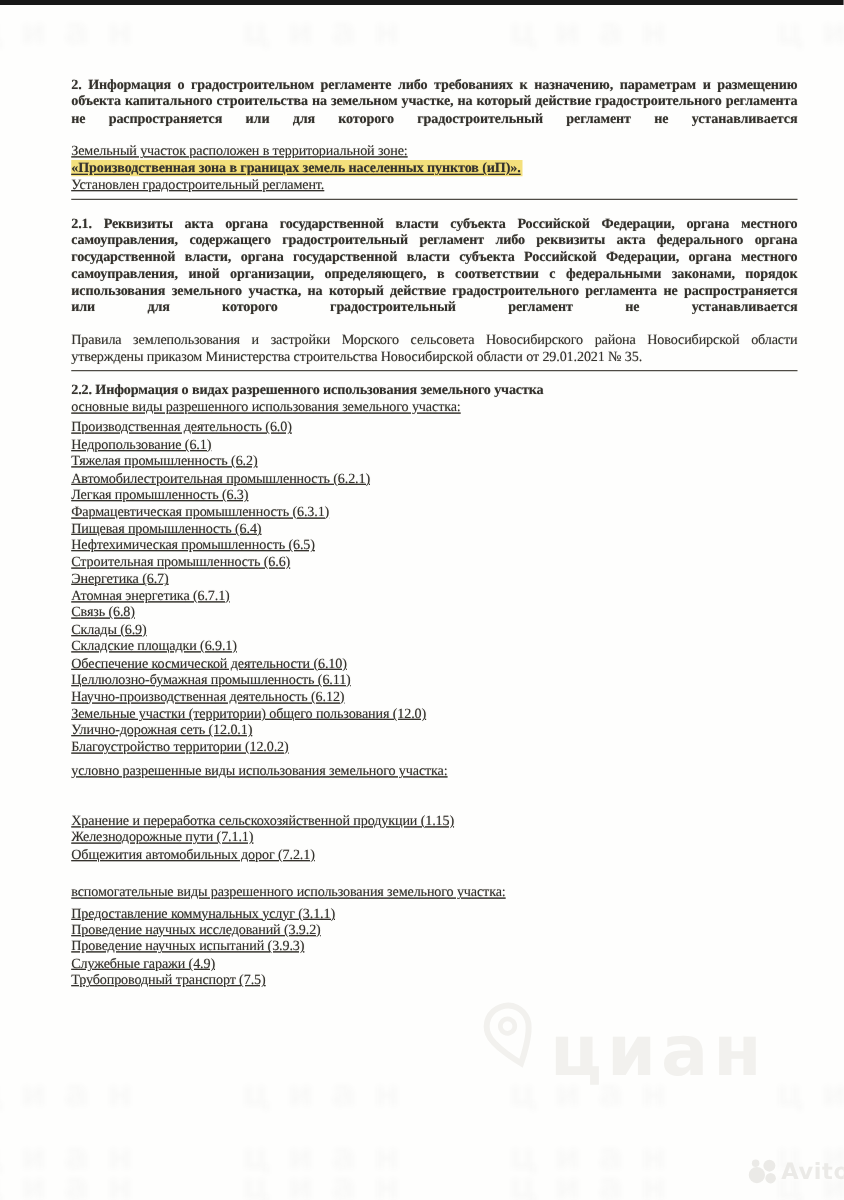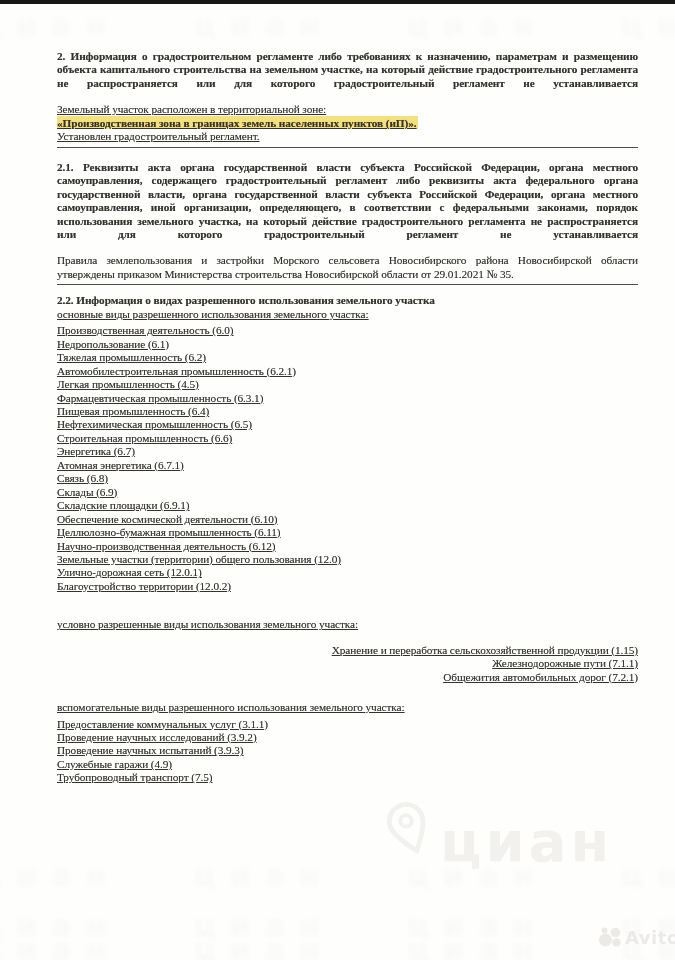--- a/index.html
+++ b/index.html
@@ -46,21 +46,21 @@
     display: flex; align-items: center; gap: 2px;
     color: var(--avito_watermark, #ebeae7);
     pointer-events: none; user-select: none;
   }
   .wm-avito-text {
     font-family: "DejaVu Sans", sans-serif;
     font-weight: bold; font-size: 18px; letter-spacing: 0.5px;
   }
   
   .doc {
-    position: absolute; top: 50px; left: 57px; width: 581px;
+    position: absolute; top: 62px; left: 57px; width: 581px;
     color: var(--ink, #34322d);
     font-size: 11.3px; line-height: 13.45px;
     letter-spacing: -0.1px;
     text-shadow: 0 0 0.6px rgba(60, 56, 46, 0.5);
   }
   .jb {
     font-weight: bold;
     text-align: justify;
     text-align-last: justify;
     margin: 0 0 13px 0;
@@ -78,22 +78,22 @@
   }
   .pravila {
     text-align: justify;
     border-bottom: 1.4px solid var(--rule, #4e4b45);
     padding-bottom: 3px;
     margin: 0 0 9px 0;
   }
   .h22 { font-weight: bold; margin: 0; }
   .use-list { margin-top: 3px; }
   .use-list .line { margin: 0; }
-  .label-cond { margin: 25px 0 0 0; }
-  .list-cond { margin-top: 12px; text-align: right; }
+  .label-cond { margin: 6px 0 0 0; }
+  .list-cond { margin-top: 26px; }
   .label-aux { margin: 17px 0 0 0; }
   .list-aux { }
 </style>
 </head>
 <body>
 
 <div class="top-strip"></div>
 
 <div class="wm-tile" style="top:8px">циан&nbsp;&nbsp;&nbsp;циан&nbsp;&nbsp;&nbsp;циан&nbsp;&nbsp;&nbsp;циан&nbsp;&nbsp;&nbsp;циан&nbsp;&nbsp;&nbsp;циан&nbsp;&nbsp;&nbsp;циан&nbsp;&nbsp;&nbsp;циан&nbsp;&nbsp;&nbsp;</div>
 <div class="wm-tile" style="top:858px">циан&nbsp;&nbsp;&nbsp;циан&nbsp;&nbsp;&nbsp;циан&nbsp;&nbsp;&nbsp;циан&nbsp;&nbsp;&nbsp;циан&nbsp;&nbsp;&nbsp;циан&nbsp;&nbsp;&nbsp;циан&nbsp;&nbsp;&nbsp;циан&nbsp;&nbsp;&nbsp;</div>
@@ -115,21 +115,21 @@
   <p class="pravila">Правила землепользования и застройки Морского сельсовета Новосибирского района Новосибирской области утверждены приказом Министерства строительства Новосибирской области от 29.01.2021 № 35.</p>
 
   <div class="h22">2.2. Информация о видах разрешенного использования земельного участка</div>
   <div class="line">основные виды разрешенного использования земельного участка:</div>
 
   <div class="use-list">
       <div class="line">Производственная деятельность (6.0)</div>
       <div class="line">Недропользование (6.1)</div>
       <div class="line">Тяжелая промышленность (6.2)</div>
       <div class="line">Автомобилестроительная промышленность (6.2.1)</div>
-      <div class="line">Легкая промышленность (4.5)</div>
+      <div class="line">Легкая промышленность (6.3)</div>
       <div class="line">Фармацевтическая промышленность (6.3.1)</div>
       <div class="line">Пищевая промышленность (6.4)</div>
       <div class="line">Нефтехимическая промышленность (6.5)</div>
       <div class="line">Строительная промышленность (6.6)</div>
       <div class="line">Энергетика (6.7)</div>
       <div class="line">Атомная энергетика (6.7.1)</div>
       <div class="line">Связь (6.8)</div>
       <div class="line">Склады (6.9)</div>
       <div class="line">Складские площадки (6.9.1)</div>
       <div class="line">Обеспечение космической деятельности (6.10)</div>

